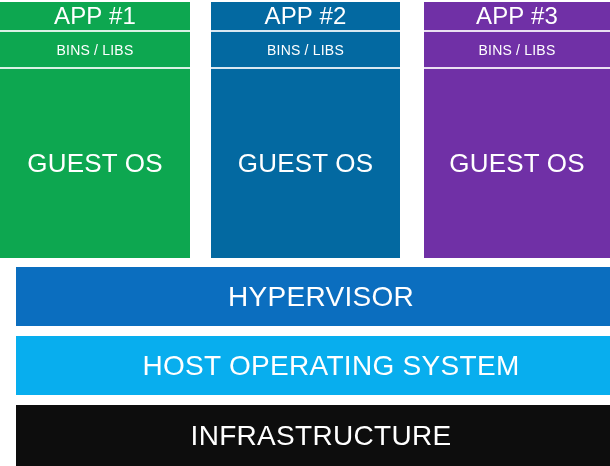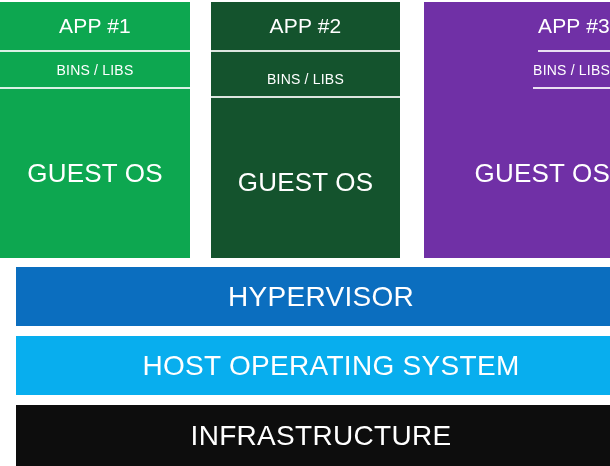--- a/index.html
+++ b/index.html
@@ -44,40 +44,40 @@
     display: flex;
     align-items: center;
     justify-content: center;
     color: #ffffff;
     text-align: center;
     letter-spacing: 0.2px;
     white-space: nowrap;
   }
 
   .cell-app {
-    height: 50px;
-    font-size: 21px;
+    height: 30px;
+    font-size: 24px;
     border-bottom: 2px solid rgba(255,255,255,0.85);
   }
 
   .cell-bins {
     height: 37px;
     font-size: 14px;
     border-bottom: 2px solid rgba(255,255,255,0.85);
   }
 
   .cell-guest {
     flex: 1 1 auto;
     font-size: 26px;
   }
 
   
   .col-green  { background: #0DA750; }
-  .col-yellow { background: #14532d; gap: 9px; }
-  .col-purple { background: #7030A6; align-items: flex-end; }
+  .col-yellow { background: #0369a1; }
+  .col-purple { background: #7030A6; }
 
   
   .layer-bar {
     position: absolute;
     left: 16px;
     width: 610px;
     display: flex;
     align-items: center;
     justify-content: center;
     color: #ffffff;

